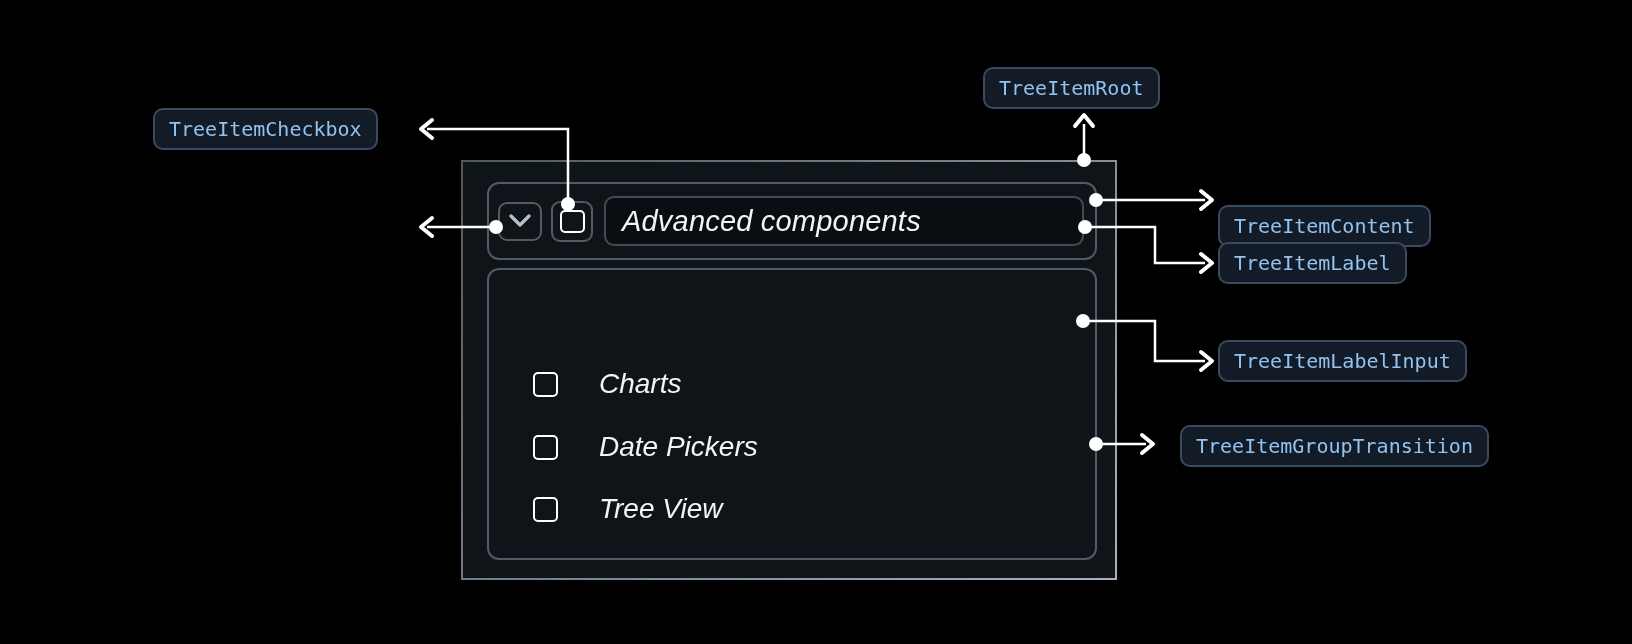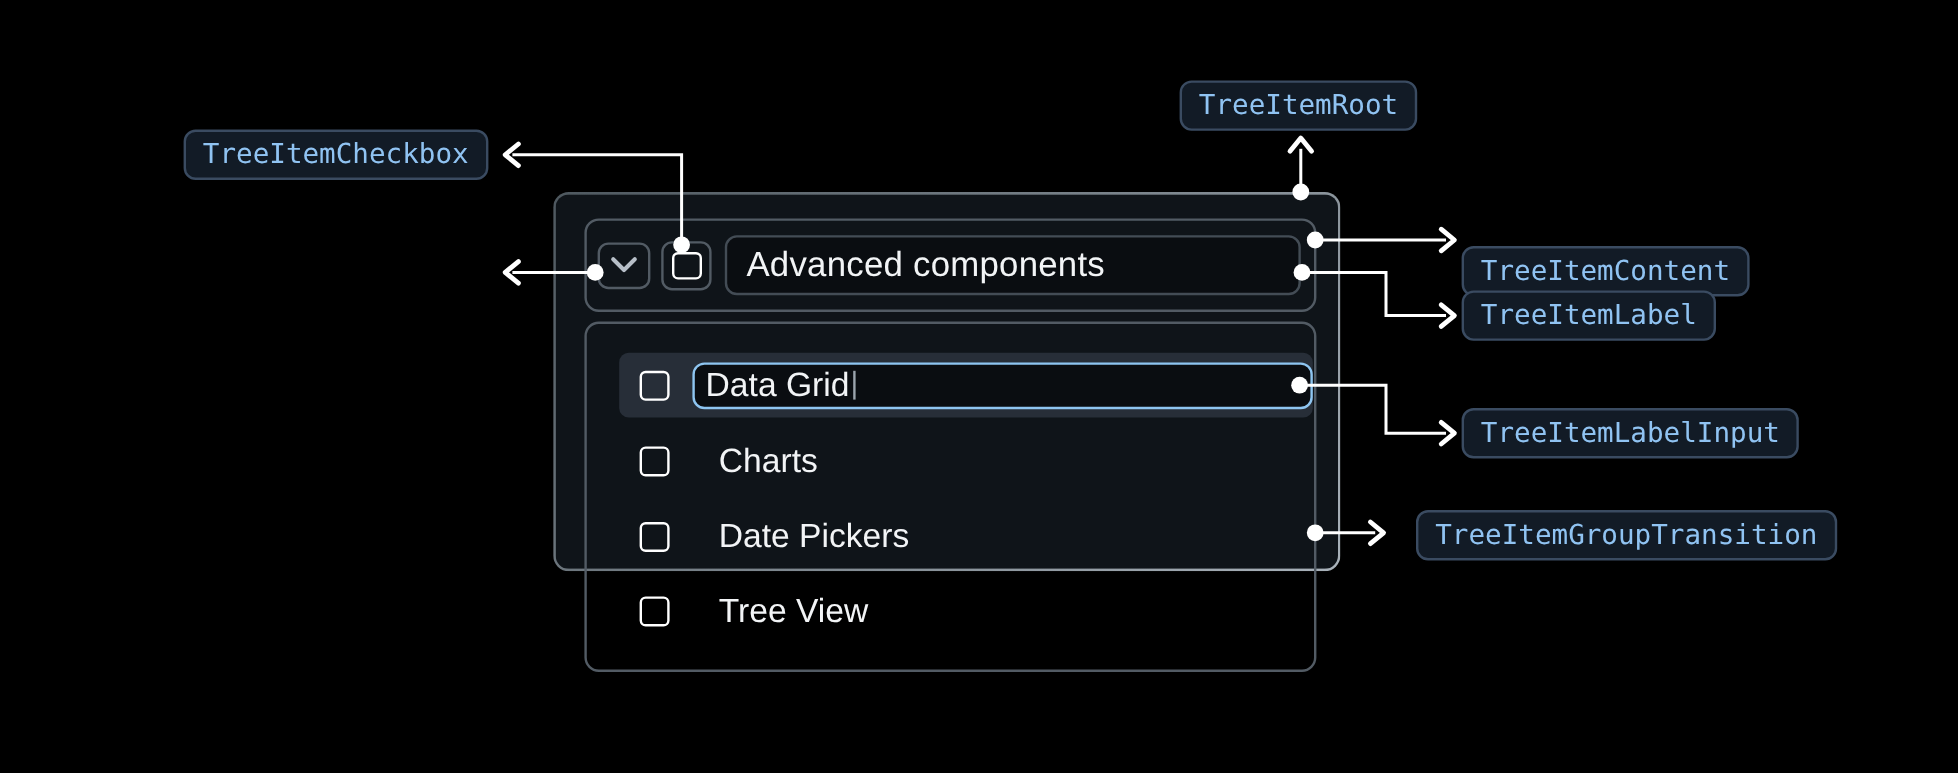--- a/index.html
+++ b/index.html
@@ -3,34 +3,34 @@
 <meta charset="utf-8">
 <style>
   html,body{margin:0;padding:0;background:#000;}
   .stage{position:relative;width:1632px;height:644px;background:var(--background,#000);
          font-family:"Liberation Sans",sans-serif;overflow:hidden;}
 
   
   .badge{position:absolute;height:42px;display:flex;align-items:center;box-sizing:border-box;
          padding:0 14px;border:2px solid var(--badge_border,#3a4b61);border-radius:10px;
          background:var(--badge_bg,#121b26);color:var(--badge_text,#90c3f2);
-         font-family:"DejaVu Sans Mono",monospace;font-size:23px;white-space:nowrap;}
+         font-family:"DejaVu Sans Mono",monospace;font-size:20px;white-space:nowrap;}
   .b-root{left:983px;top:67px;}
   .b-checkbox{left:153px;top:108px;}
   .b-iconcontainer{left:79px;top:205px;}
   .b-content{left:1218px;top:178px;margin-top:27px;}
   .b-label{left:1218px;top:242px;}
   .b-labelinput{left:1218px;top:340px;}
   .b-grouptransition{left:1180px;top:425px;}
 
   
-  .root-panel{position:absolute;left:461px;top:160px;width:656px;height:316px;box-sizing:border-box;
-        border:2px solid transparent;border-radius:13px;
+  .root-panel{position:absolute;left:461px;top:160px;width:656px;height:420px;box-sizing:border-box;
+        border:2px solid transparent;border-radius:0;
         background:linear-gradient(var(--panel_bg,#0f1419),var(--panel_bg,#0f1419)) padding-box,
-                   linear-gradient(135deg,var(--panel_border,#4e585f),var(--panel_border_light,#a9b2ba)) border-box;}
+                   linear-gradient(135deg,var(--panel_border,#4e585f),var(--panel_border_light,#a9b2ba)) border-box;font-style:italic;}
   .content{position:absolute;left:24px;top:20px;width:610px;height:78px;box-sizing:border-box;
         border:2px solid var(--inner_border,#525b64);border-radius:12px;
         display:flex;align-items:center;padding-left:9px;}
   .iconbox{width:44px;height:39px;box-sizing:border-box;border:2px solid var(--inner_border,#525b64);
         border-radius:9px;display:flex;align-items:center;justify-content:center;flex:none;}
   .cbbox{width:42px;height:41px;box-sizing:border-box;border:2px solid var(--inner_border,#525b64);
         border-radius:9px;display:flex;align-items:center;justify-content:center;flex:none;margin-left:9px;}
   .cb{box-sizing:border-box;border:2.5px solid #fff;border-radius:5px;display:block;}
   .cb.big{width:25px;height:23px;}
   .cb.small{width:25px;height:25px;flex:none;}
@@ -82,27 +82,20 @@
       <div class="cbbox">
         <span class="cb big"></span>
       </div>
       <div class="labelbox">
         <span>Advanced components</span>
       </div>
     </div>
 
     <div class="group">
 
-      <div class="row row-edit">
-        <span class="cb small"></span>
-        <div class="fake-input">
-          <span>Data Grid</span>
-          <span class="caret"></span>
-        </div>
-      </div>
 
       <div class="row row-1">
         <span class="cb small"></span>
         <span class="txt">Charts</span>
       </div>
 
       <div class="row row-3">
         <span class="cb small"></span>
         <span class="txt">Tree View</span>
       </div>

